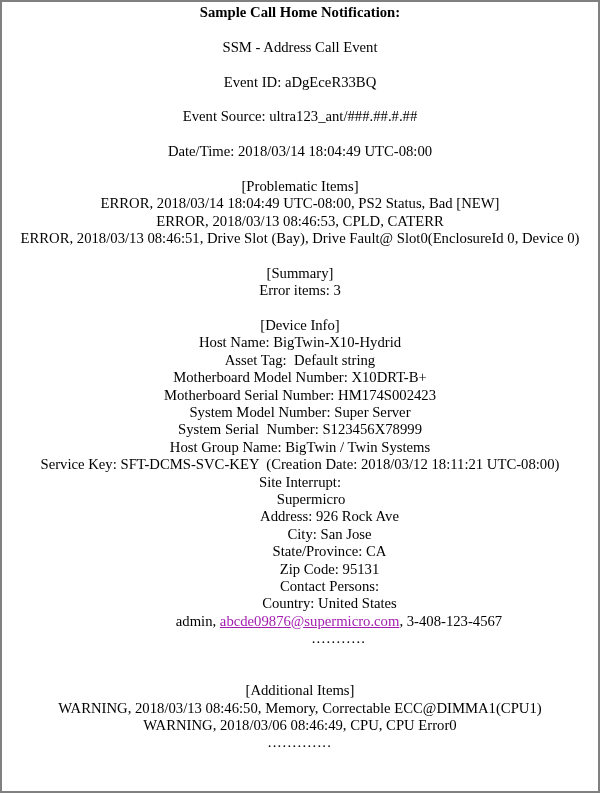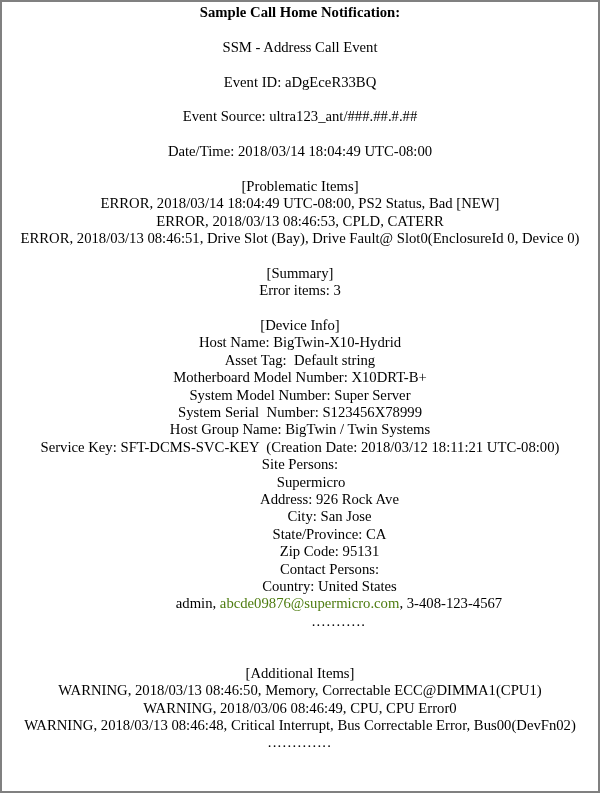--- a/index.html
+++ b/index.html
@@ -25,21 +25,22 @@
     line-height: 17.4px;
     white-space: pre;
   }
   .sp { height: 17.4px; }
   .bold { font-weight: bold; }
   .i1 { padding-left: 22px; }
   .i2 { padding-left: 59px; }
   .i3 { padding-left: 78px; }
   .dots { letter-spacing: 1.3px; }
   .email {
-    color: #4d7c0f;
+    color: #a21caf;
+    text-decoration: underline;
     cursor: pointer;
   }
 </style>
 </head>
 <body>
 
 <div class="doc">
 
   <div class="ln bold">Sample Call Home Notification:</div>
   <div class="sp"></div>
@@ -63,36 +64,36 @@
   <div class="sp"></div>
 
   <div class="ln">[Summary]</div>
   <div class="ln">Error items: 3</div>
   <div class="sp"></div>
 
   <div class="ln">[Device Info]</div>
   <div class="ln">Host Name: BigTwin-X10-Hydrid</div>
   <div class="ln">Asset Tag:  Default string</div>
   <div class="ln">Motherboard Model Number: X10DRT-B+</div>
+  <div class="ln">Motherboard Serial Number: HM174S002423</div>
   <div class="ln">System Model Number: Super Server</div>
   <div class="ln">System Serial  Number: S123456X78999</div>
   <div class="ln">Host Group Name: BigTwin / Twin Systems</div>
   <div class="ln">Service Key: SFT-DCMS-SVC-KEY  (Creation Date: 2018/03/12 18:11:21 UTC-08:00)</div>
-  <div class="ln">Site Persons:</div>
+  <div class="ln">Site Interrupt:</div>
   <div class="ln i1">Supermicro</div>
   <div class="ln i2">Address: 926 Rock Ave</div>
   <div class="ln i2">City: San Jose</div>
   <div class="ln i2">State/Province: CA</div>
   <div class="ln i2">Zip Code: 95131</div>
   <div class="ln i2">Contact Persons:</div>
   <div class="ln i2">Country: United States</div>
   <div class="ln i3"><span>admin, </span><a class="email">abcde09876@supermicro.com</a><span>, 3-408-123-4567</span></div>
   <div class="ln i3 dots">...........</div>
   <div class="sp"></div>
   <div class="sp"></div>
 
   <div class="ln">[Additional Items]</div>
   <div class="ln">WARNING, 2018/03/13 08:46:50, Memory, Correctable ECC@DIMMA1(CPU1)</div>
   <div class="ln">WARNING, 2018/03/06 08:46:49, CPU, CPU Error0</div>
-  <div class="ln">WARNING, 2018/03/13 08:46:48, Critical Interrupt, Bus Correctable Error, Bus00(DevFn02)</div>
   <div class="ln dots">.............</div>
 
 </div>
 
 </body></html>

